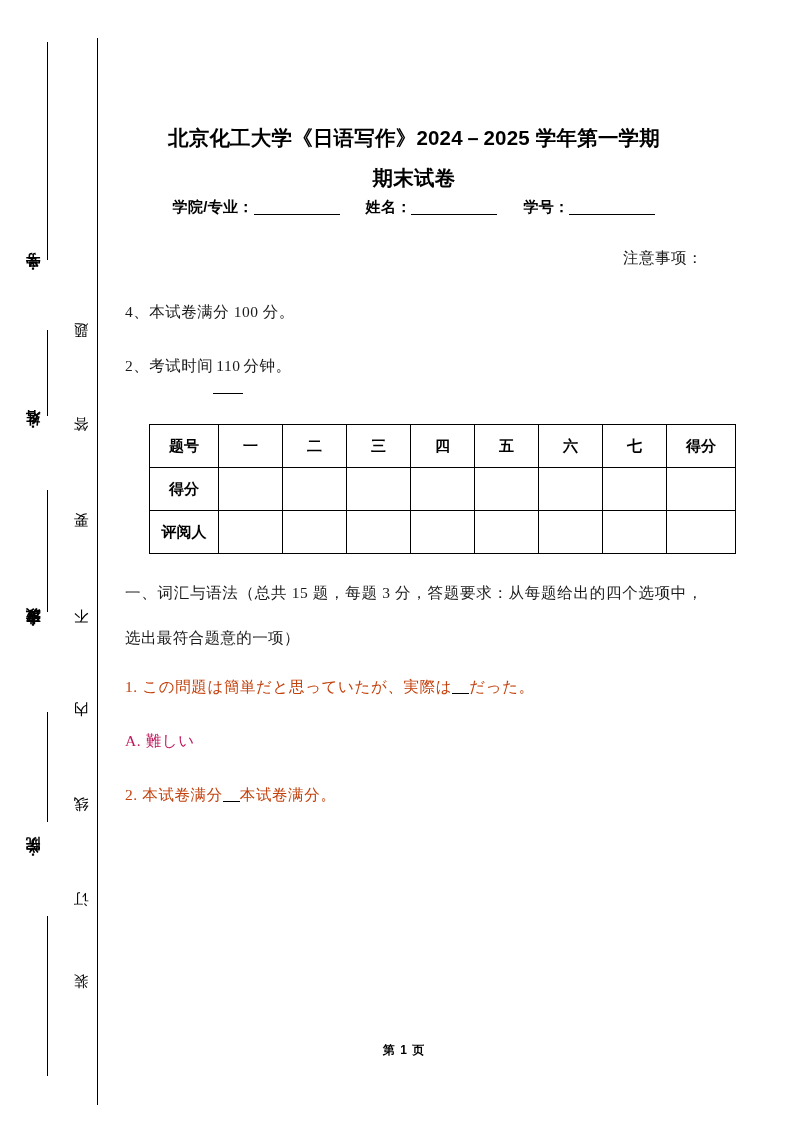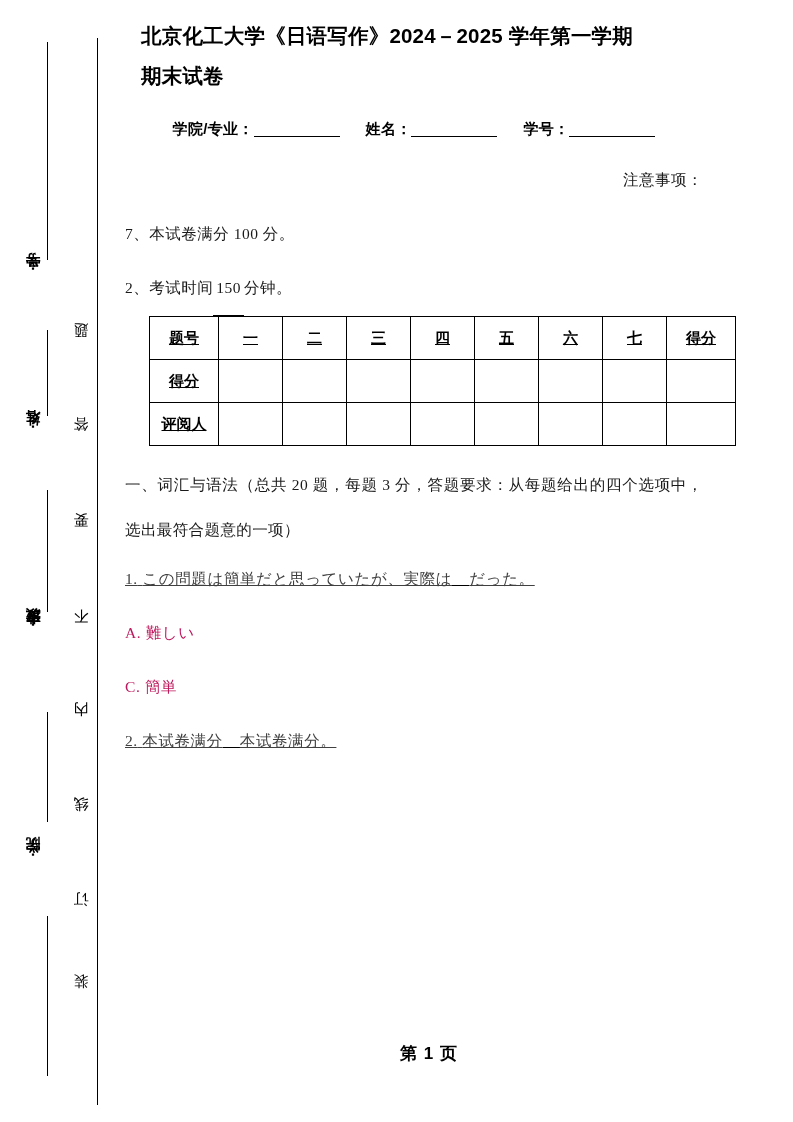--- a/index.html
+++ b/index.html
@@ -67,31 +67,31 @@
 
   
   #content {
     position: absolute;
     left: 125px;
     top: 0;
     width: 578px;
   }
 
   #doc-title {
-    margin: 16px;
+    margin: 0;
+    padding-top: 118px;
     font-family: "Liberation Sans", "DejaVu Sans", sans-serif;
     font-size: 20.5px;
     font-weight: bold;
     line-height: 40px;
-    text-align: left;
+    text-align: center;
     letter-spacing: 0.2px;
   }
 
   #student-fields {
-    margin-top: 24px;
     text-align: center;
     font-family: "Liberation Sans", "DejaVu Sans", sans-serif;
     font-size: 15px;
     font-weight: bold;
     letter-spacing: 0.3px;
     white-space: nowrap;
   }
   #student-fields .blank {
     display: inline-block;
     border-bottom: 1.4px solid #000;
@@ -110,23 +110,22 @@
   #notice-heading { margin-top: 14px; text-align: right; }
 
   .underline-val {
     display: inline-block;
     border-bottom: 1.3px solid #000;
     padding: 0 3px;
   }
 
   
   #score-table-wrap {
-    margin-top: 0;
+    margin-top: 30px;
     margin-left: 24px;
-    text-decoration: underline;
   }
   table#score-table {
     border-collapse: collapse;
     width: 561px;
     table-layout: fixed;
   }
   table#score-table td {
     border: 1.2px solid #000;
     height: 40px;
     text-align: center;
@@ -147,47 +146,46 @@
     letter-spacing: 0.4px;
     color: #1a1a1a;
     text-align: justify;
     text-align-last: left;
     white-space: normal;
   }
   .question {
     font-size: 15.5px;
     line-height: 54px;
     letter-spacing: 0.6px;
-    color: #404040;
-    white-space: nowrap;
-    text-decoration: underline;
+    color: #c2410c;
+    white-space: nowrap;
   }
   .option {
     font-size: 15.5px;
     line-height: 54px;
     letter-spacing: 0.6px;
     color: #be185d;
     white-space: nowrap;
   }
   .blank-inline {
     display: inline-block;
     width: 17px;
     border-bottom: 1.4px solid #000;
     vertical-align: -2px;
   }
 
   
   #page-footer {
     position: absolute;
-    left: 140px;
+    left: 115px;
     top: 1042px;
     width: 578px;
     text-align: center;
     font-family: "Liberation Sans", "DejaVu Sans", sans-serif;
-    font-size: 17px;
+    font-size: 12px;
     font-weight: bold;
     letter-spacing: 1px;
   }
 </style>
 </head>
 <body>
 
 <div id="page">
 
   <div id="binding-rule"></div>
@@ -221,24 +219,24 @@
       <span>北京化工大学《日语写作》2024－2025 学年第一学期</span><br>
       <span>期末试卷</span>
     </h1>
 
     <div id="student-fields">
       <span>学院/专业：</span><span class="blank"></span><span class="gap"></span><span>姓名：</span><span class="blank"></span><span class="gap"></span><span>学号：</span><span class="blank"></span>
     </div>
 
     <div class="body-line" id="notice-heading">注意事项：</div>
 
-    <div class="body-line">7、本试卷满分 100 分。</div>
+    <div class="body-line">4、本试卷满分 100 分。</div>
 
     <div class="body-line">
-      <span>2、考试时间</span><span class="underline-val">150</span><span>分钟。</span>
+      <span>2、考试时间</span><span class="underline-val">110</span><span>分钟。</span>
     </div>
 
     <div id="score-table-wrap">
       <table id="score-table">
         <tbody>
             <tr>
           <td class="label-cell">题号</td>
           <td class="num-cell">一</td>
           <td class="num-cell">二</td>
           <td class="num-cell">三</td>
@@ -267,29 +265,28 @@
           <td class="num-cell"></td>
           <td class="num-cell"></td>
           <td class="num-cell"></td>
           <td class="num-cell"></td>
           <td class="total-cell"></td>
         </tr>
       </tbody>
         </table>
     </div>
 
-    <div id="section-heading">一、词汇与语法（总共 20 题，每题 3 分，答题要求：从每题给出的四个选项中，选出最符合题意的一项）</div>
+    <div id="section-heading">一、词汇与语法（总共 15 题，每题 3 分，答题要求：从每题给出的四个选项中，选出最符合题意的一项）</div>
 
     <div class="question">
       <span>1.</span>
       <span>この問題は簡単だと思っていたが、実際は</span><span class="blank-inline"></span><span>だった。</span>
     </div>
 
     <div class="option">A. 難しい</div>
-    <div class="option">C. 簡単</div>
 
     <div class="question">
       <span>2.</span>
       <span>本试卷满分</span><span class="blank-inline"></span><span>本试卷满分。</span>
     </div>
 
   </div>
 
   <div id="page-footer">
     <span>第 1 页</span>

